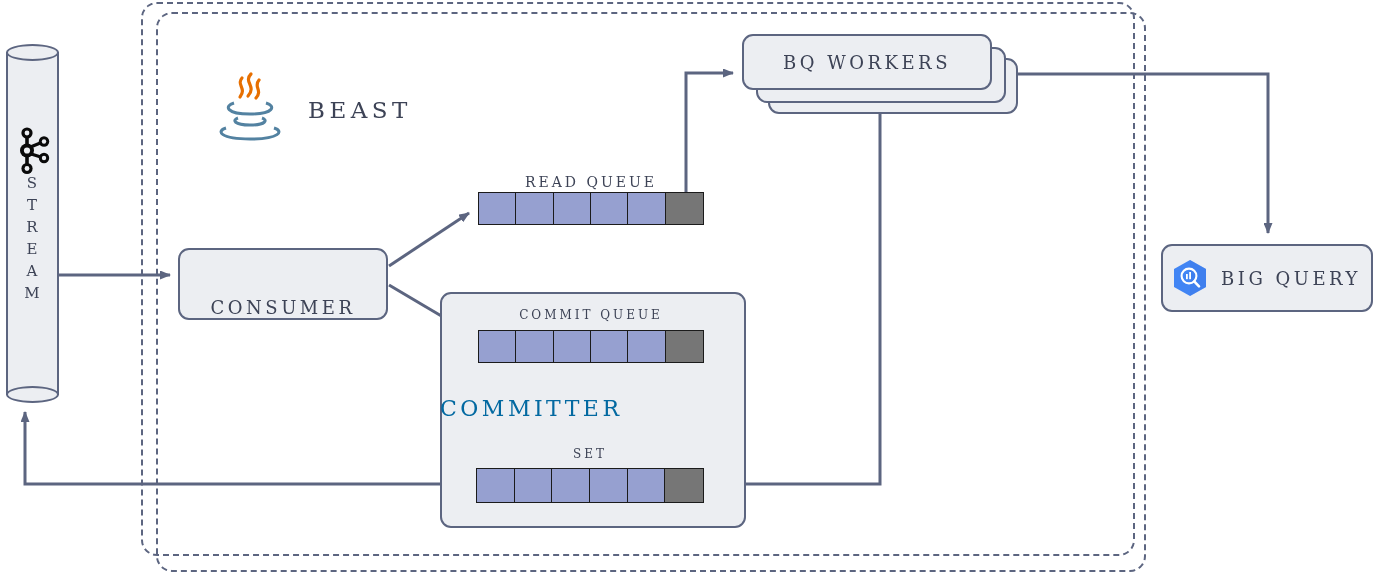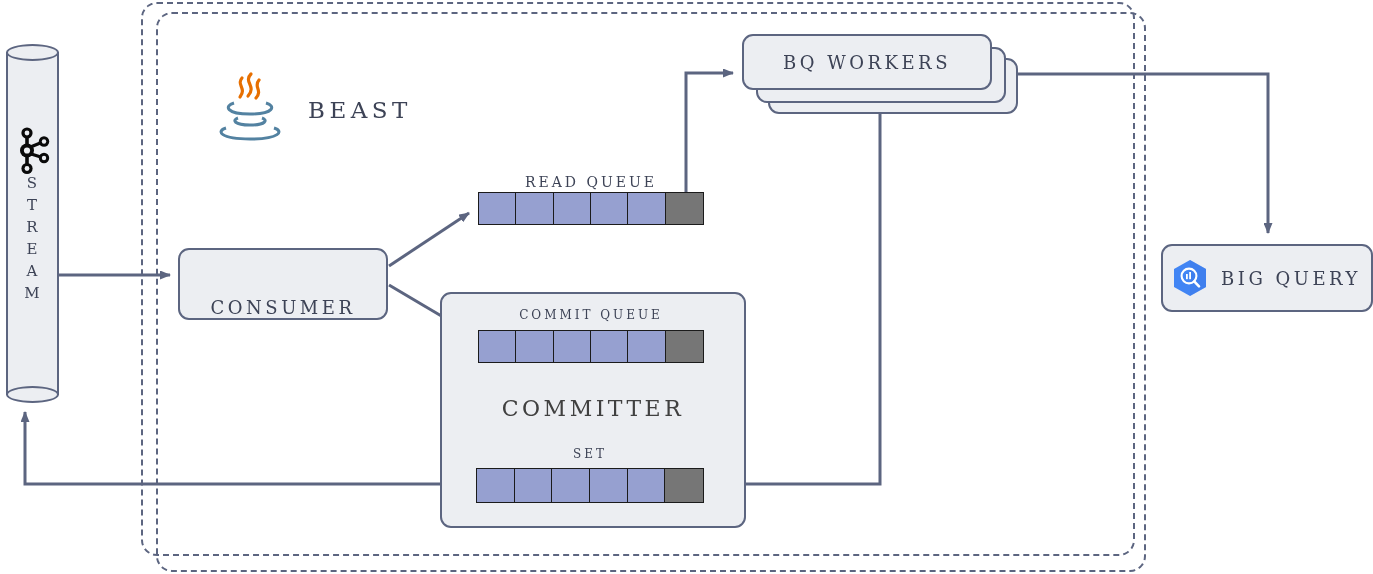--- a/index.html
+++ b/index.html
@@ -159,24 +159,23 @@
     left: 440px;
     top: 292px;
     width: 306px;
     height: 236px;
   }
   #committer-label {
     position: absolute;
     left: 440px;
     top: 396px;
     width: 306px;
-    text-align: center;
     font-size: 22px;
     letter-spacing: 3.5px;
-    color: #404040;
+    color: #0369a1;
   }
   
   #bq-stack-back2 {
     left: 768px;
     top: 58px;
     width: 250px;
     height: 56px;
   }
   #bq-stack-back1 {
     left: 756px;

